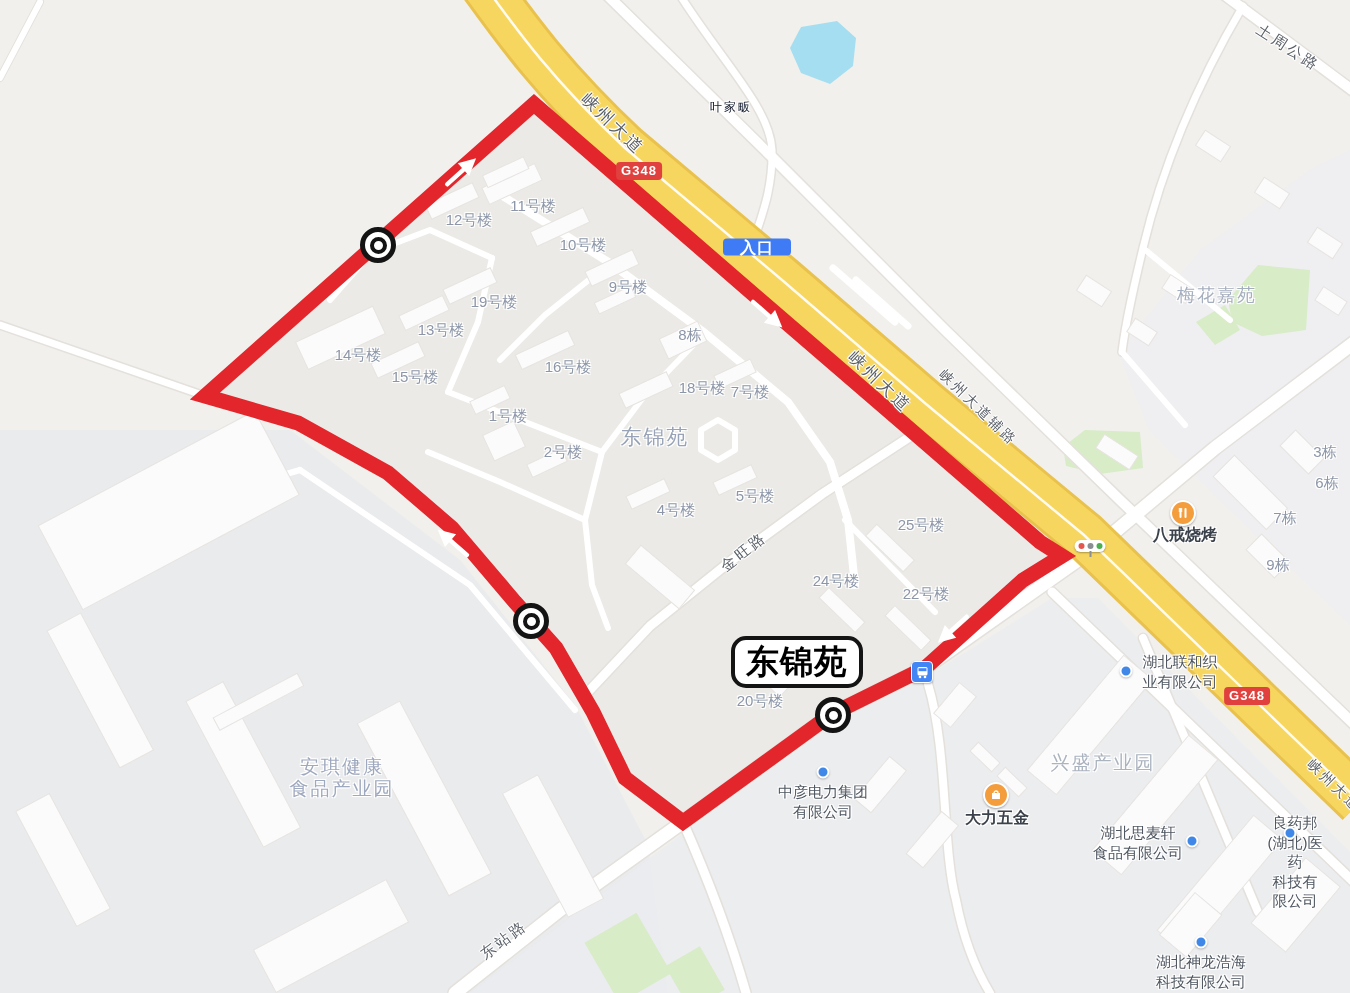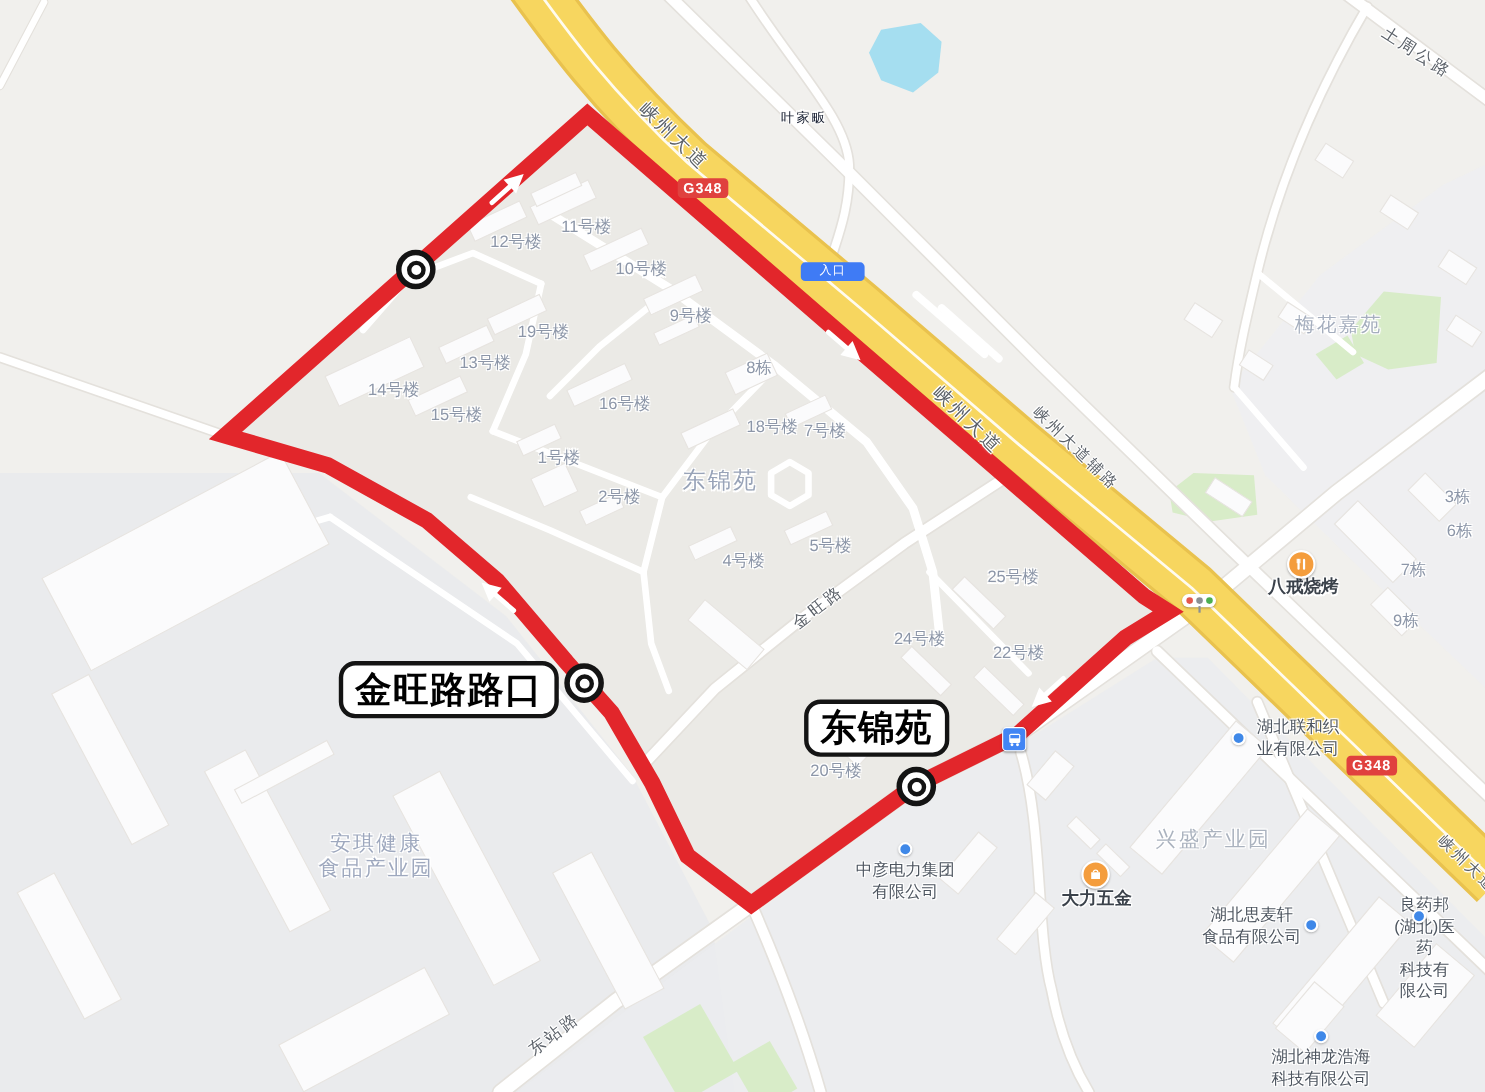--- a/index.html
+++ b/index.html
@@ -22,21 +22,21 @@
     line-height:1.3;white-space:pre-line;
     text-shadow:-1px -1px 0 #fff,1px -1px 0 #fff,-1px 1px 0 #fff,1px 1px 0 #fff,0 0 3px #fff;}
   .plabel.big{font-size:16px;font-weight:700;color:#3B424B;}
   .dot{width:9px;height:9px;border-radius:50%;background:#3F88E8;border:2px solid #fff;
     box-shadow:0 1px 2px rgba(0,0,0,.25);transform:translate(-50%,-50%);}
   .poi-icon{width:22px;height:22px;border-radius:50%;background:#F49D3D;border:2px solid #fff;
     box-shadow:0 1px 2px rgba(0,0,0,.3);transform:translate(-50%,-50%);
     display:flex;align-items:center;justify-content:center;}
   .badge-road{transform:translate(-50%,-50%);background:#E0413E;color:#fff;font-size:13px;font-weight:700;
     padding:1px 5px;border-radius:4px;letter-spacing:1px;line-height:16px;}
-  .badge-entrance{transform:translate(-50%,-50%);background:#3F7BF5;color:#fff;font-size:11px;font-weight:400;
+  .badge-entrance{transform:translate(-50%,-50%);background:#3F7BF5;color:#fff;font-size:16px;font-weight:700;
     padding:1px 17px;border-radius:4px;line-height:15px;letter-spacing:1px;}
   .stop-box{
     background:#fff;border:4px solid #141414;border-radius:15px;
     font-size:33px;font-weight:700;color:#000;letter-spacing:1px;
     line-height:44px;padding:0 11px;white-space:nowrap;z-index:30;
   }
   .marker{width:26px;height:26px;border:5px solid #141414;border-radius:50%;background:#fff;
     transform:translate(-50%,-50%);z-index:31;display:flex;align-items:center;justify-content:center;}
   .marker .inner{width:9px;height:9px;border:4px solid #141414;border-radius:50%;background:#fff;}
   .tlight{transform:translate(-50%,-50%);width:27px;height:12px;background:#fff;border-radius:6px;
@@ -290,21 +290,20 @@
       </div>
       <div class="tlight" style="left: 1090px; top: 546px;">
         <i style="background:#E5574C"></i>
         <i style="background:#8a8f94"></i>
         <i style="background:#4CAF50"></i>
         <span class="stem"></span>
       </div>
       <div class="marker" style="left: 378px; top: 245px;">
         <span class="inner"></span>
       </div>
-      <div class="stop-box" style="left: 308px; top: 601px;">金旺路路口</div>
       <div class="marker" style="left: 531px; top: 621px;">
         <span class="inner"></span>
       </div>
       <div class="stop-box" style="left: 731px; top: 636px;">东锦苑</div>
       <div class="marker" style="left: 833px; top: 715px;">
         <span class="inner"></span>
       </div>
     </div>
 </div>
 

